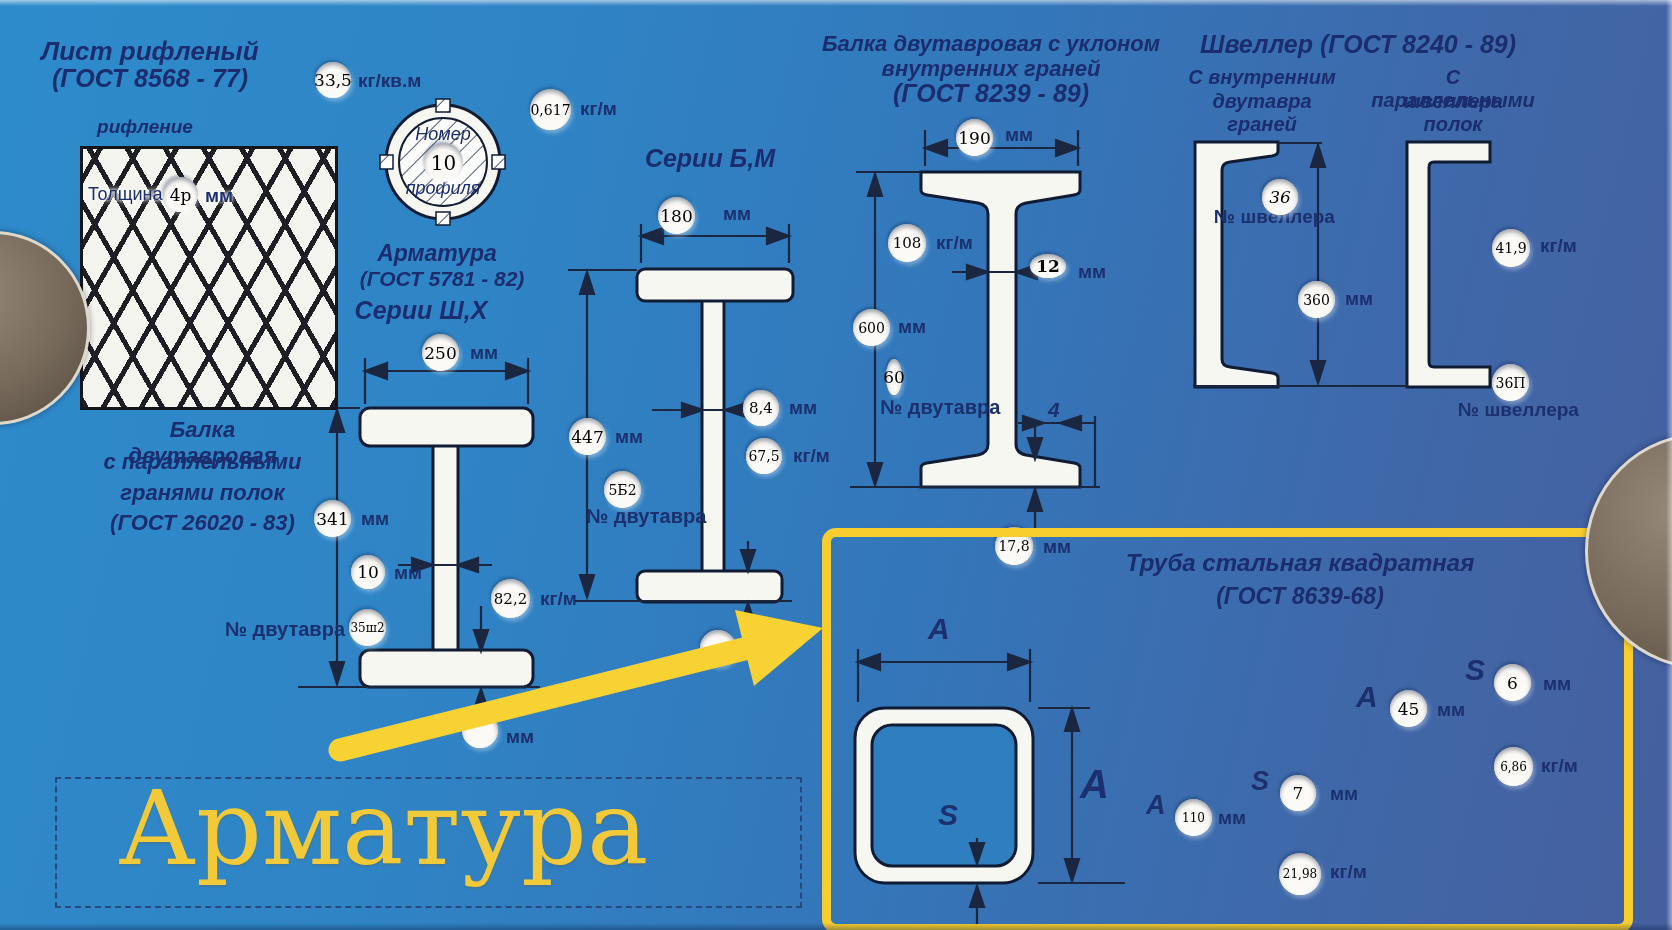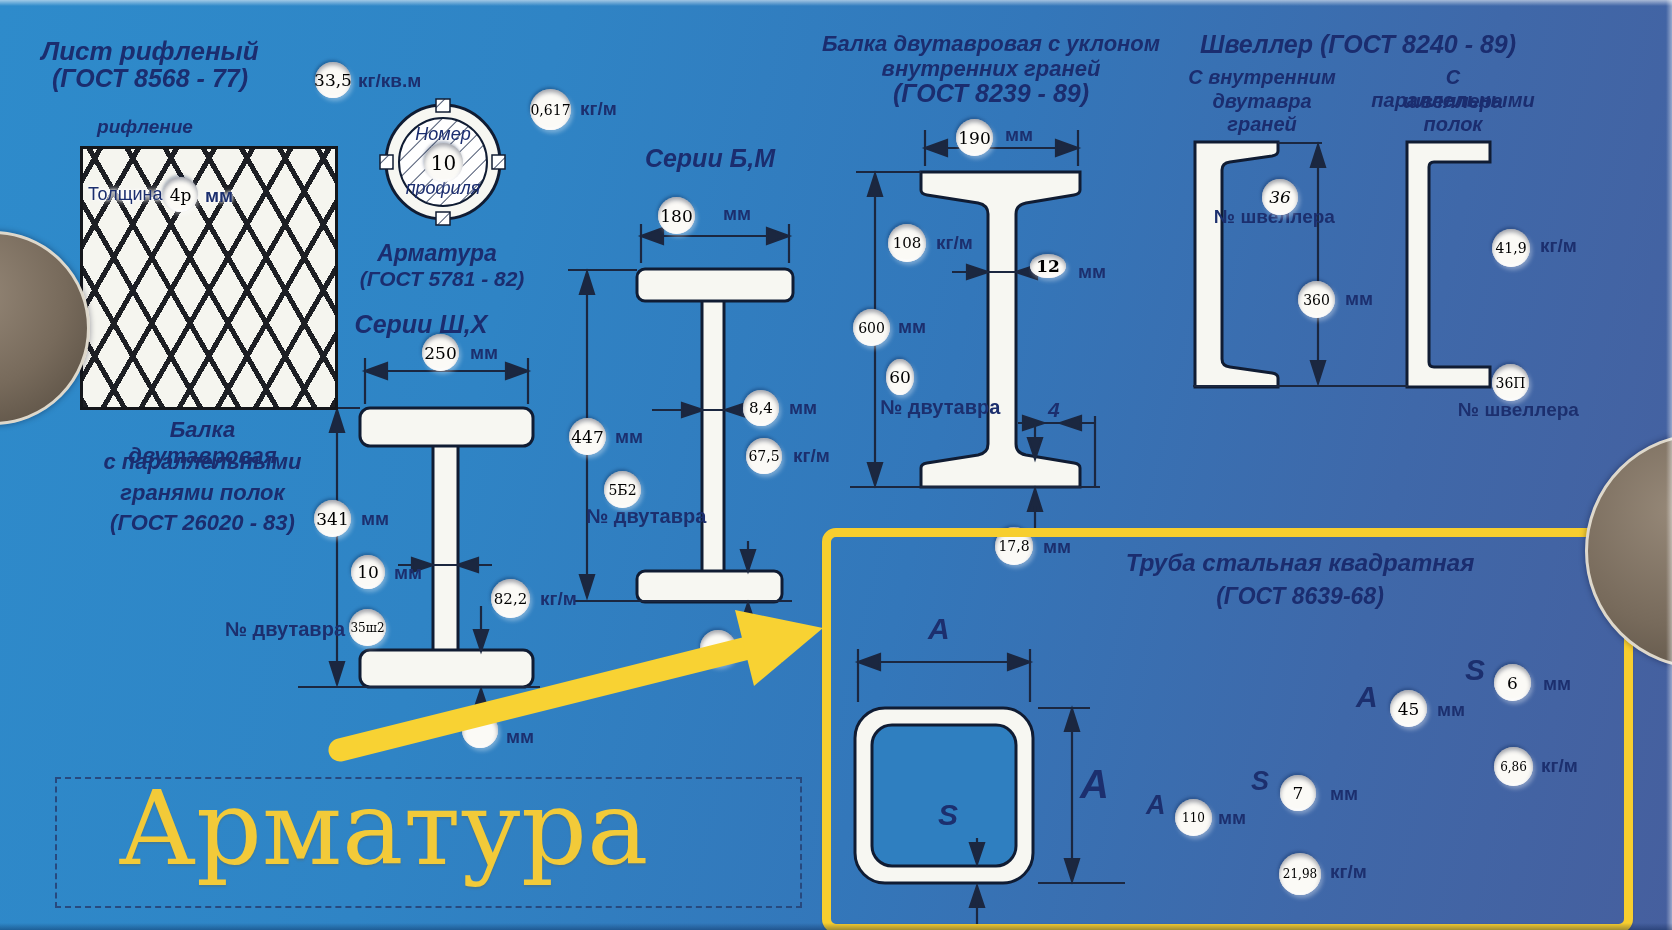--- a/index.html
+++ b/index.html
@@ -200,21 +200,21 @@
   <div class="lbl" style="left:358px;top:70px;">кг/кв.м</div>
 
   <div class="ttl" style="left:393px;top:124px;width:100px;font-size:18px;font-weight:normal;">Номер</div>
   <div class="hole" style="left:424px;top:143px;width:39px;height:39px;font-size:20px;">10</div>
   <div class="ttl" style="left:393px;top:178px;width:100px;font-size:18px;font-weight:normal;">профиля</div>
   <div class="hole sm" style="left:530px;top:89px;width:41px;height:41px;">0,617</div>
   <div class="lbl" style="left:580px;top:98px;">кг/м</div>
   <div class="ttl" style="left:337px;top:240px;width:200px;font-size:23px;">Арматура</div>
   <div class="ttl" style="left:337px;top:267px;width:210px;font-size:21px;">(ГОСТ 5781 - 82)</div>
 
-  <div class="ttl" style="left:321px;top:310px;width:200px;font-size:25px;">Серии Ш,Х</div>
+  <div class="ttl" style="left:321px;top:296px;width:200px;font-size:25px;">Серии Ш,Х</div>
   <div class="ttl" style="left:95px;top:417px;width:215px;font-size:22px;">Балка двутавровая</div>
   <div class="ttl" style="left:95px;top:449px;width:215px;font-size:22px;">с параллельными</div>
   <div class="ttl" style="left:95px;top:480px;width:215px;font-size:22px;">гранями полок</div>
   <div class="ttl" style="left:95px;top:510px;width:215px;font-size:22px;">(ГОСТ 26020 - 83)</div>
 
   <div class="hole" style="left:422px;top:334px;width:37px;height:37px;">250</div>
   <div class="lbl" style="left:470px;top:342px;">мм</div>
   <div class="hole" style="left:314px;top:500px;width:37px;height:37px;">341</div>
   <div class="lbl" style="left:361px;top:508px;">мм</div>
   <div class="hole" style="left:351px;top:555px;width:34px;height:34px;">10</div>
@@ -244,21 +244,21 @@
   <div class="ttl" style="left:816px;top:31px;width:350px;font-size:22px;">Балка двутавровая с уклоном</div>
   <div class="ttl" style="left:816px;top:79px;width:350px;font-size:25px;">(ГОСТ 8239 - 89)</div>
   <div class="hole" style="left:956px;top:119px;width:37px;height:37px;">190</div>
   <div class="lbl" style="left:1005px;top:124px;">мм</div>
   <div class="hole sm" style="left:888px;top:224px;width:38px;height:38px;font-size:15px;">108</div>
   <div class="lbl" style="left:936px;top:232px;">кг/м</div>
   <div class="hole" style="left:1030px;top:254px;width:36px;height:24px;font-weight:bold;">12</div>
   <div class="lbl" style="left:1078px;top:261px;">мм</div>
   <div class="hole sm" style="left:853px;top:309px;width:37px;height:37px;">600</div>
   <div class="lbl" style="left:898px;top:316px;">мм</div>
-  <div class="hole" style="left:886px;top:359px;width:28px;height:36px;">60</div>
+  <div class="hole" style="left:886px;top:359px;width:16px;height:36px;">60</div>
   <div class="lbl" style="left:880px;top:396px;font-size:20px;">№ двутавра</div>
   <div class="lbl-i" style="left:1048px;top:398px;font-size:21px;">4</div>
   <div class="hole sm" style="left:995px;top:527px;width:38px;height:38px;z-index:4;">17,8</div>
   <div class="lbl" style="left:1043px;top:536px;">мм</div>
 
   <div class="ttl" style="left:1188px;top:30px;width:340px;font-size:25px;">Швеллер (ГОСТ 8240 - 89)</div>
   <div class="ttl" style="left:1172px;top:66px;width:180px;font-size:20px;">С внутренним</div>
   <div class="ttl" style="left:1172px;top:90px;width:180px;font-size:20px;">двутавра</div>
   <div class="ttl" style="left:1172px;top:113px;width:180px;font-size:20px;">граней</div>
   <div class="ttl" style="left:1363px;top:66px;width:180px;font-size:20px;">С параллельными</div>

